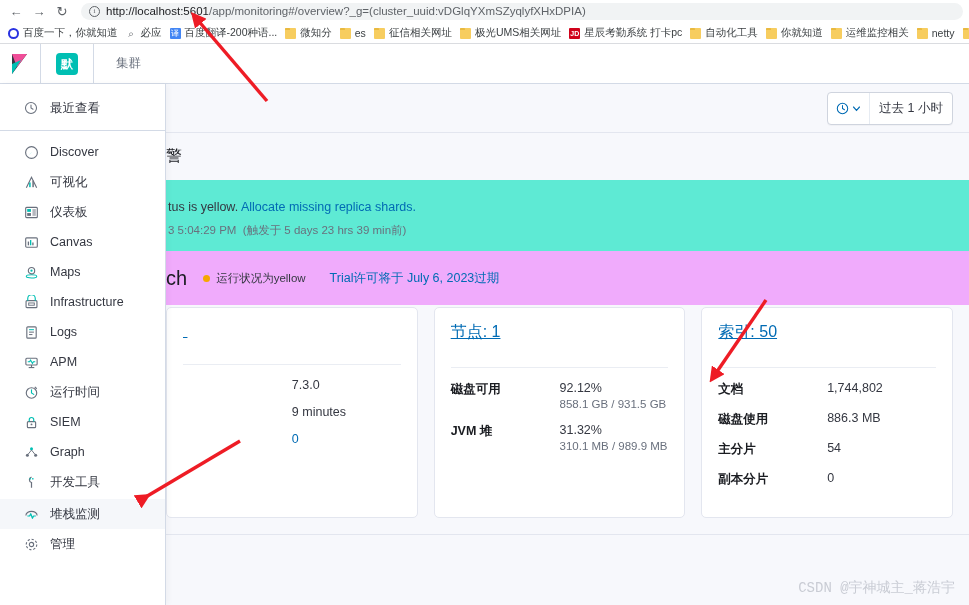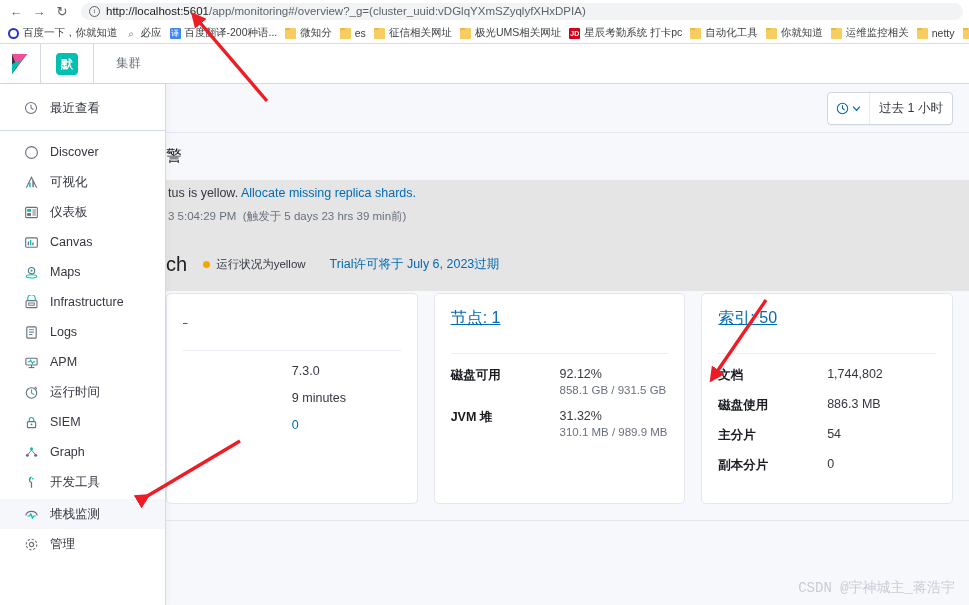--- a/index.html
+++ b/index.html
@@ -302,43 +302,43 @@
     height: 47px;
     display: flex;
     align-items: center;
     padding-left: 166px;
     box-sizing: border-box;
     font-size: 16px;
     color: #1a1c21;
     font-weight: 400;
   }
   .alert-callout {
-    background: #e5e5e5;
+    background: #5eead4;
     border-left: 2px solid #f5a700;
-    padding: 6px 16px 13px 166px;
+    padding: 20px 16px 13px 166px;
     box-sizing: border-box;
   }
   .alert-line1 {
     font-size: 12.5px;
     color: #343741;
     margin-bottom: 9px;
   }
   .alert-line1 .lnk { color: #006bb4; }
   .alert-line2 {
     font-size: 11.5px;
     color: #69707d;
   }
 
   .es-title-row {
     height: 54px;
     display: flex;
     align-items: center;
     padding-left: 166px;
     box-sizing: border-box;
-    background: #e5e5e5;
+    background: #f0abfc;
   }
   .es-name {
     font-size: 20px;
     color: #1a1c21;
     margin-right: 16px;
   }
   .es-health {
     display: flex;
     align-items: center;
     font-size: 11.5px;

